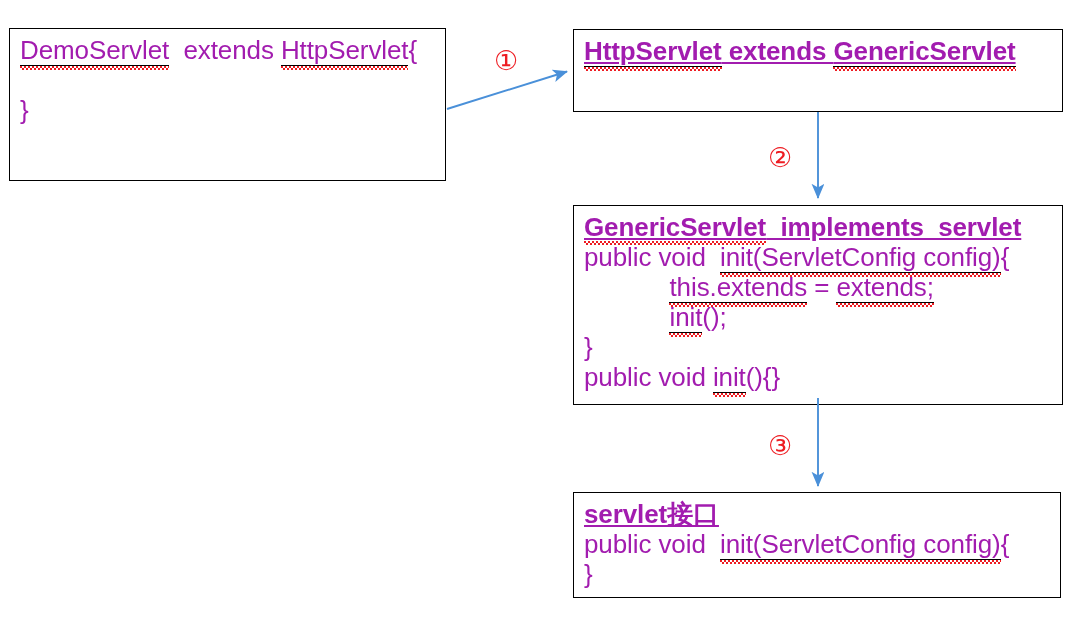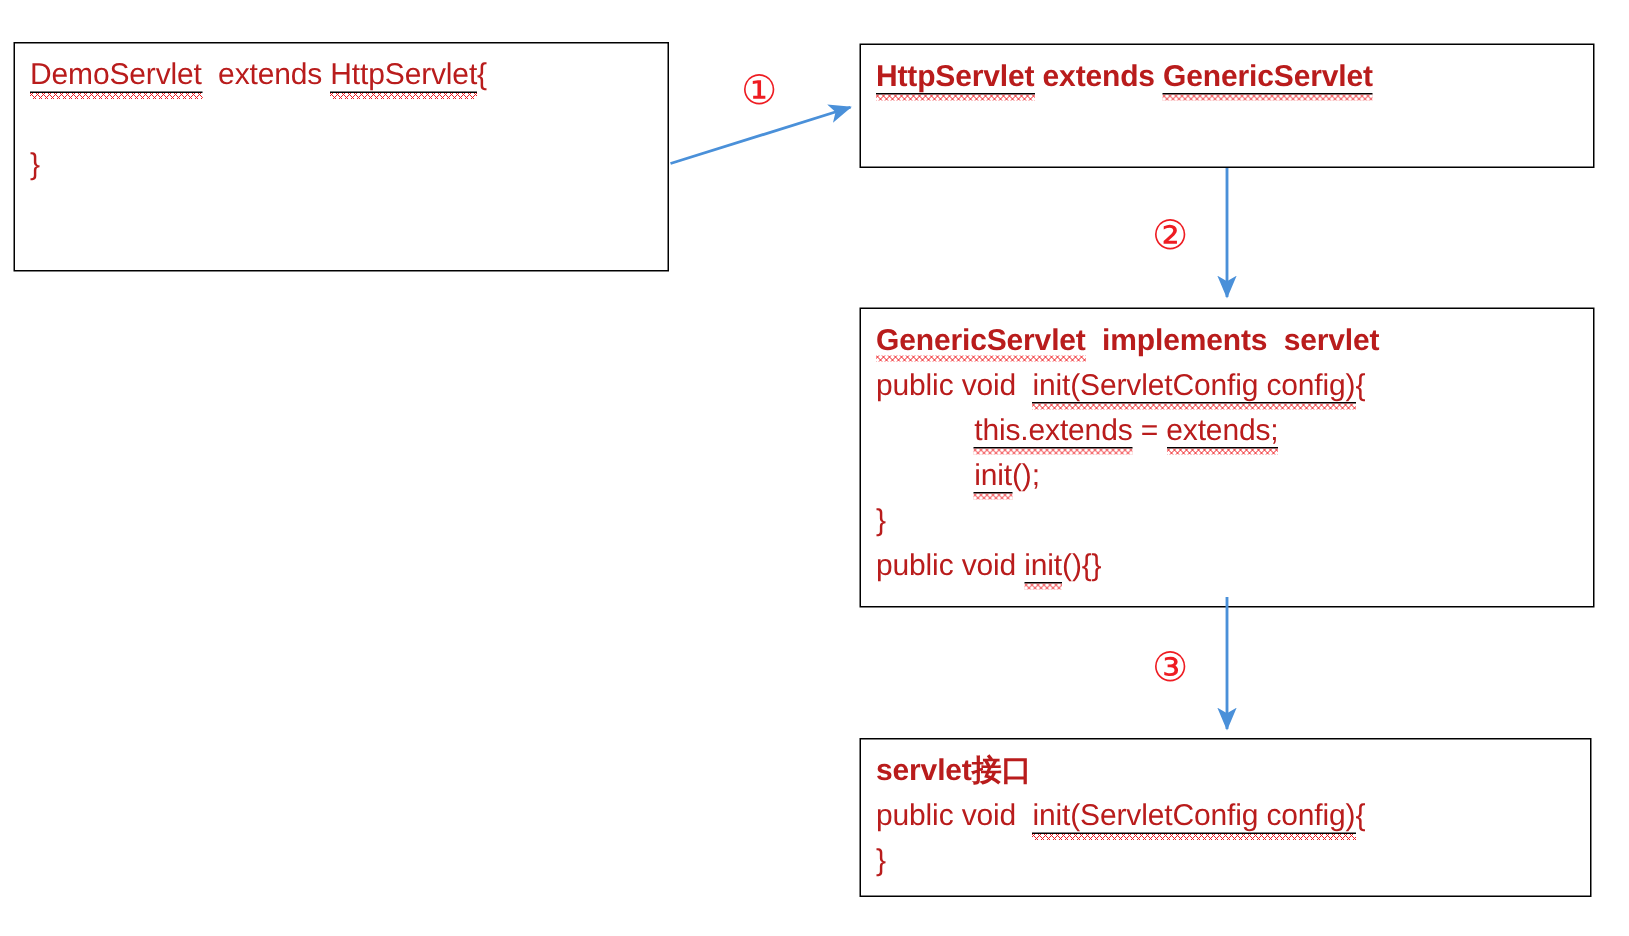--- a/index.html
+++ b/index.html
@@ -19,28 +19,29 @@
   
   .box {
     position: absolute;
     box-sizing: border-box;
     border: 1.6px solid #000000;
     background: #ffffff;
     padding: 6px 0 0 10px;
   }
   .code-line {
     font-family: "Liberation Sans", sans-serif;
-    font-size: 20px;
+    font-size: 26px;
     line-height: 30px;
-    color: #b91c1c;
+    color: #a21caf;
     white-space: pre;
     letter-spacing: -0.1px;
   }
   .code-line.bold {
     font-weight: bold;
+    text-decoration: underline;
   }
 
   
   .uword {
     position: relative;
     border-bottom: 1.4px solid #000000;
   }
   .uword::after {
     content: "";
     position: absolute;

